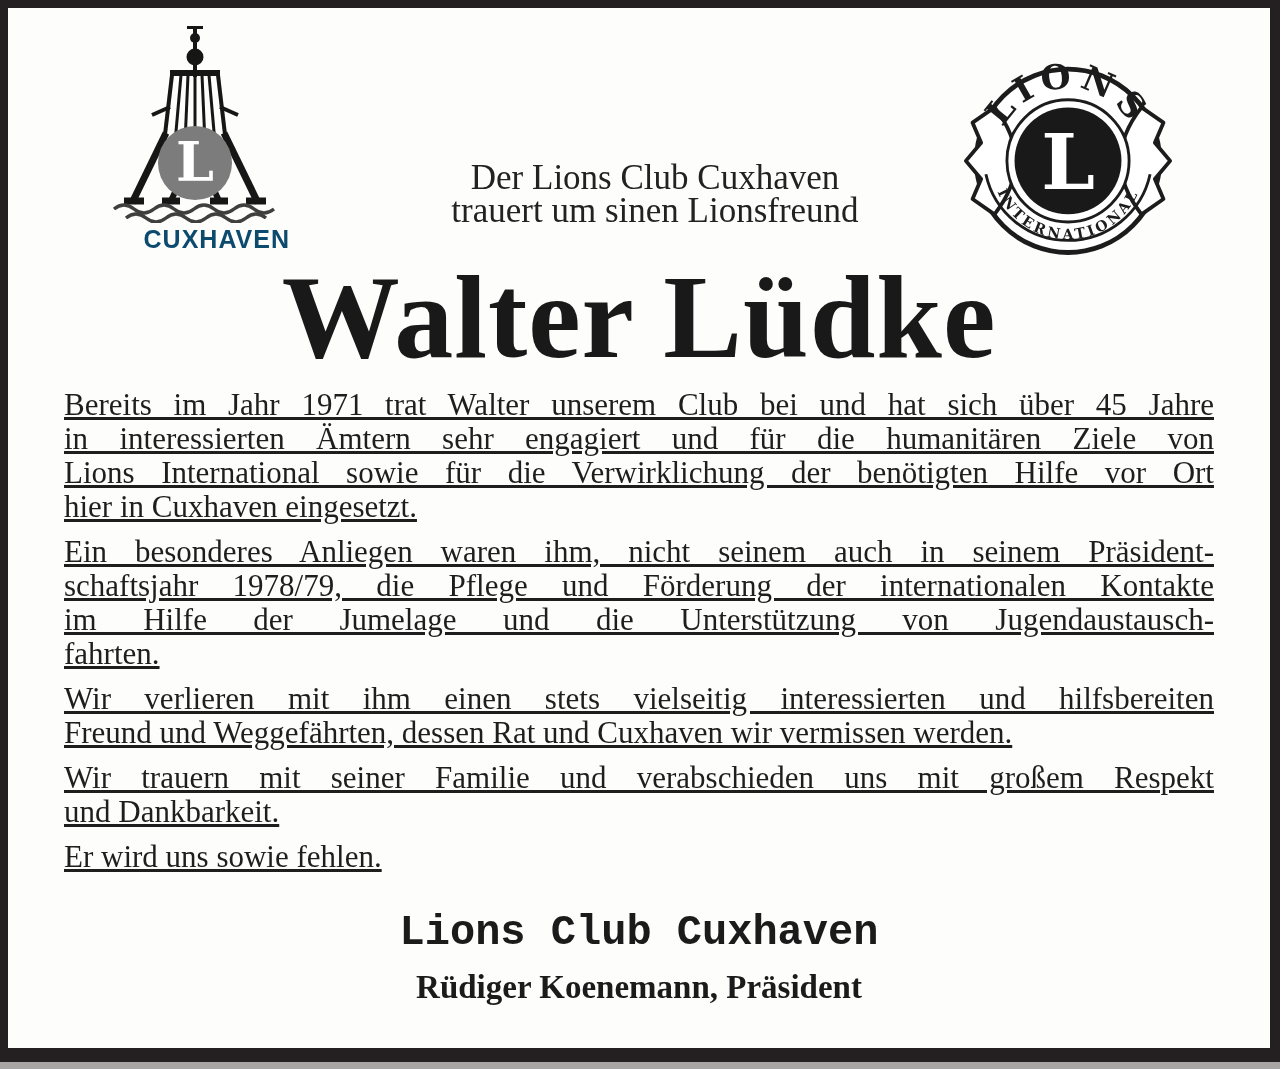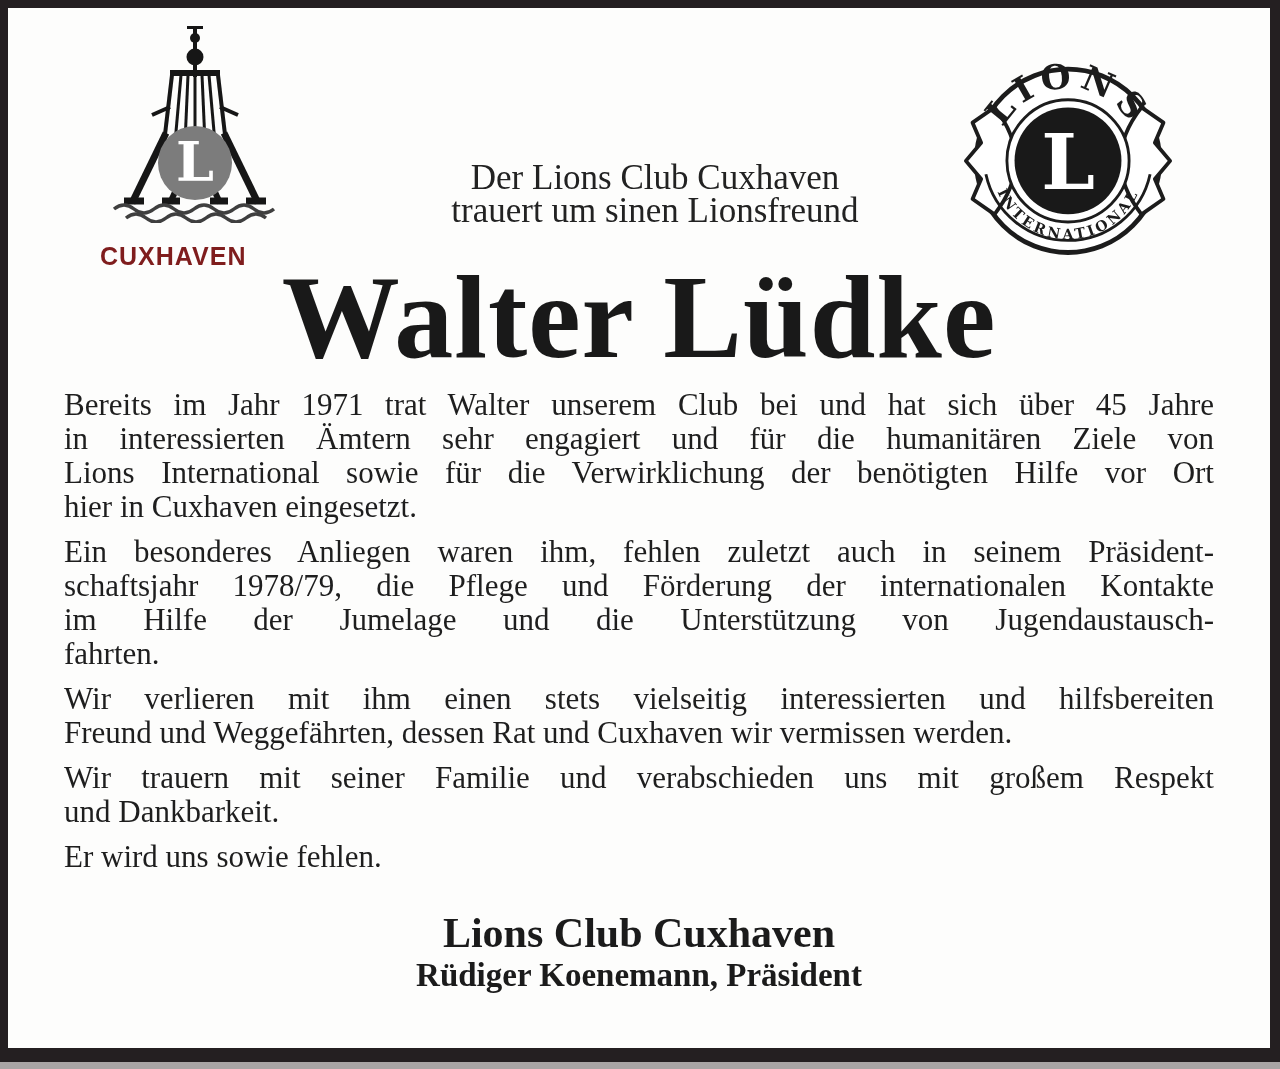--- a/index.html
+++ b/index.html
@@ -19,27 +19,27 @@
     border-width: 8px 10px 14px 8px;
   }
   .page { position: relative; width: 100%; height: 100%; }
 
   
   .header { position: relative; height: 248px; }
 
   .logo-left { position: absolute; left: 92px; top: 15px; width: 190px; }
   .logo-left svg { display: block; }
   .cux-caption {
-    margin-top: 19px;
-    text-align: left;
+    margin-top: 2px;
+    text-align: right;
     font-family: "Liberation Sans", sans-serif;
     font-weight: bold;
     font-size: 25px;
     letter-spacing: 1px;
-    color: #7f1d1d;
+    color: #0c4a6e;
   }
 
   .intro {
     position: absolute; left: 0; right: 0; top: 153px;
     text-align: center;
     transform: translateX(16px);
     font-size: 35px;
     line-height: 33px;
     color: #222;
   }
@@ -55,38 +55,39 @@
     font-weight: bold;
     font-size: 118px;
     line-height: 112px;
     letter-spacing: 1px;
     color: #191919;
   }
 
   
   .body-text { margin: 14px 56px 0 56px; font-size: 31px; line-height: 34px; }
   .para { margin: 0 0 11px 0; }
-  .line { text-align: justify; text-align-last: justify; }
+  .line { text-align: justify; text-align-last: justify; text-decoration: underline; }
   .line.last { text-align-last: left; }
 
   
   .signature { margin-top: 36px; text-align: center; }
   .sig-club {
-    font-family: Liberation Serif, serif;
+    font-family: Liberation Mono, monospace;
     font-weight: bold;
     font-size: 42px;
     line-height: 46px;
     color: #1b1b1b;
   }
   .sig-president {
     font-family: "Liberation Serif", serif;
     font-weight: bold;
     font-size: 33px;
     line-height: 38px;
     color: #1b1b1b;
+    margin-top: 12px;
   }
 
   .emblem-text { font-family: "DejaVu Serif", serif; font-weight: bold; fill: #1c1c1c; }
 </style>
 </head>
 <body>
 
 <div class="frame">
   <div class="page">
 
@@ -170,21 +171,21 @@
     <h1 class="headline">Walter Lüdke</h1>
 
     <div class="body-text">
         <div class="para">
           <div class="line">Bereits im Jahr 1971 trat Walter unserem Club bei und hat sich über 45 Jahre</div>
           <div class="line">in interessierten Ämtern sehr engagiert und für die humanitären Ziele von</div>
           <div class="line">Lions International sowie für die Verwirklichung der benötigten Hilfe vor Ort</div>
           <div class="line last">hier in Cuxhaven eingesetzt.</div>
         </div>
         <div class="para">
-          <div class="line">Ein besonderes Anliegen waren ihm, fehlen zuletzt auch in seinem Präsident-</div>
+          <div class="line">Ein besonderes Anliegen waren ihm, nicht seinem auch in seinem Präsident-</div>
           <div class="line">schaftsjahr 1978/79, die Pflege und Förderung der internationalen Kontakte</div>
           <div class="line">im Hilfe der Jumelage und die Unterstützung von Jugendaustausch-</div>
           <div class="line last">fahrten.</div>
         </div>
         <div class="para">
           <div class="line">Wir verlieren mit ihm einen stets vielseitig interessierten und hilfsbereiten</div>
           <div class="line last">Freund und Weggefährten, dessen Rat und Cuxhaven wir vermissen werden.</div>
         </div>
         <div class="para">
           <div class="line">Wir trauern mit seiner Familie und verabschieden uns mit großem Respekt</div>

